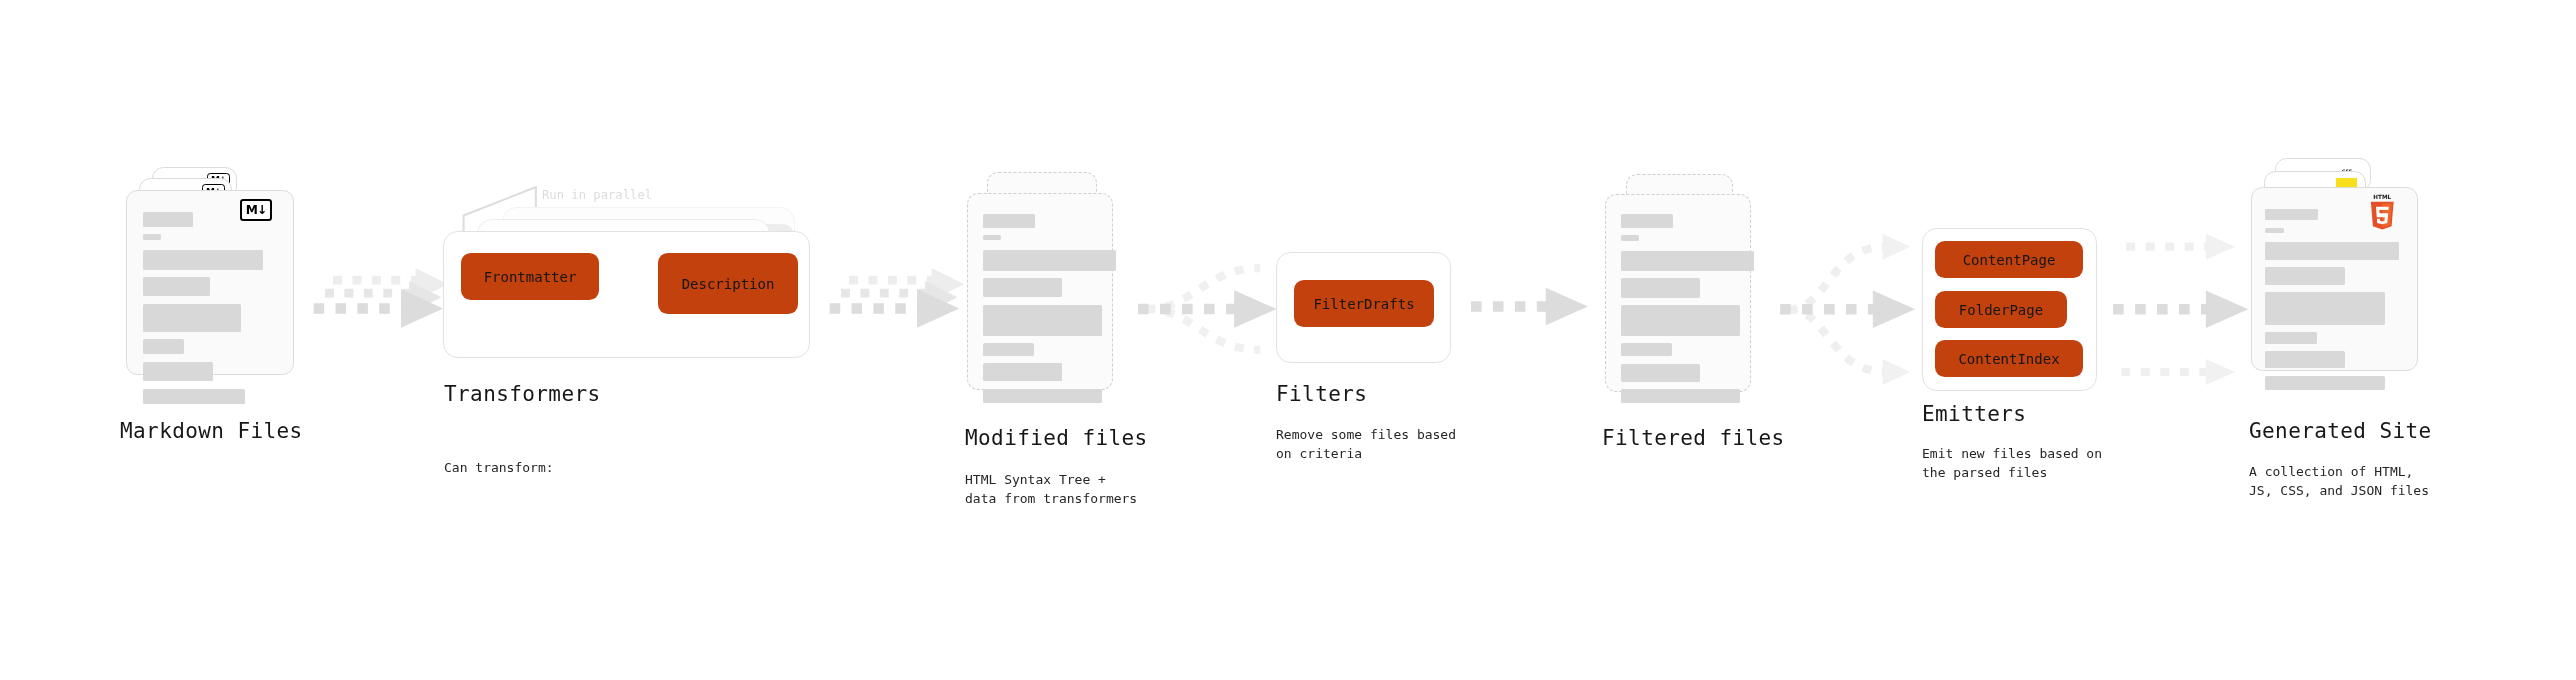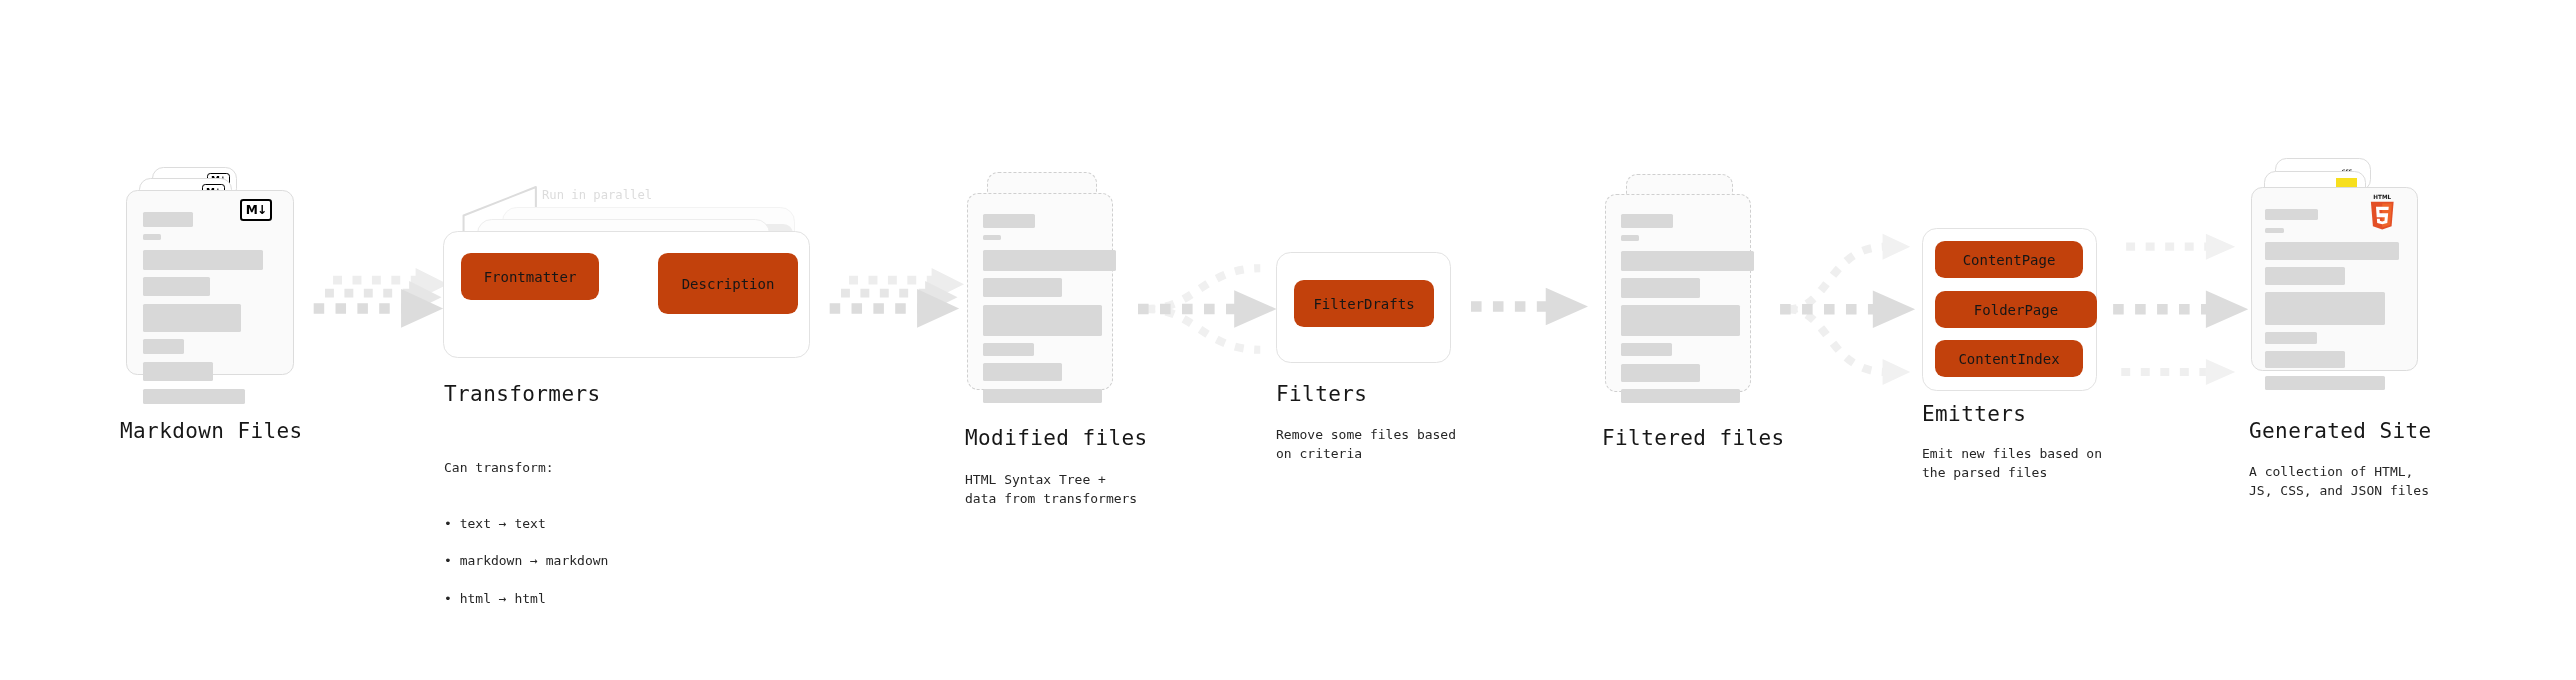--- a/index.html
+++ b/index.html
@@ -149,25 +149,20 @@
     </svg>
 
     <div class="group-box" style="left:0px;top:48px;width:367px;height:127px;"></div>
     <div class="pill" style="left:18px;top:70px;width:138px;height:47px;">Frontmatter</div>
     <div class="pill" style="left:215px;top:70px;width:140px;height:61px;">Description</div>
   </div>
 
   <div class="title" style="left:444px;top:382px;">Transformers</div>
   <div class="sub" style="left:444px;top:440px;">
     <div>Can transform:</div>
-    <ul class="bullets">
-      <li>• text → text</li>
-      <li>• markdown → markdown</li>
-      <li>• html → html</li>
-    </ul>
   </div>
 
   <svg width="163" height="89" style="left:821px;top:268px;" viewBox="0 0 200 110">
     <g stroke="#ededed" stroke-width="11" stroke-dasharray="11 13" fill="none">
       <line x1="34" y1="15" x2="140" y2="15"></line>
     </g>
     <polygon points="136,0 176,20 136,40" fill="#ededed"></polygon>
     <g stroke="#e6e6e6" stroke-width="11" stroke-dasharray="11 13" fill="none">
       <line x1="24" y1="31" x2="132" y2="31"></line>
     </g>
@@ -248,21 +243,21 @@
     <polygon points="126,156 160,172 126,188" fill="#f1f1f1"></polygon>
     <g stroke="#dcdcdc" stroke-width="13" stroke-dasharray="13 14" fill="none">
       <line x1="0" y1="95" x2="118" y2="95"></line>
     </g>
     <polygon points="114,72 166,95 114,118" fill="#dcdcdc"></polygon>
   </svg>
 
   <div class="node" style="left:1922px;top:228px;">
     <div class="group-box" style="left:0;top:0;width:175px;height:163px;"></div>
     <div class="pill" style="left:13px;top:13px;width:148px;height:37px;">ContentPage</div>
-    <div class="pill" style="left:13px;top:63px;width:162px;height:37px;border-radius:10px;">FolderPage</div>
+    <div class="pill" style="left:13px;top:63px;width:132px;height:37px;">FolderPage</div>
     <div class="pill" style="left:13px;top:112px;width:148px;height:37px;">ContentIndex</div>
   </div>
 
   <div class="title" style="left:1922px;top:402px;text-align:right;">Emitters</div>
   <div class="sub" style="left:1922px;top:445px;">Emit new files based on
 the parsed files</div>
 
   <svg width="163" height="179" style="left:2113px;top:232px;" viewBox="0 0 200 220">
     <g stroke="#efefef" stroke-width="10" stroke-dasharray="11 13" fill="none">
       <line x1="16" y1="18" x2="118" y2="18"></line>

